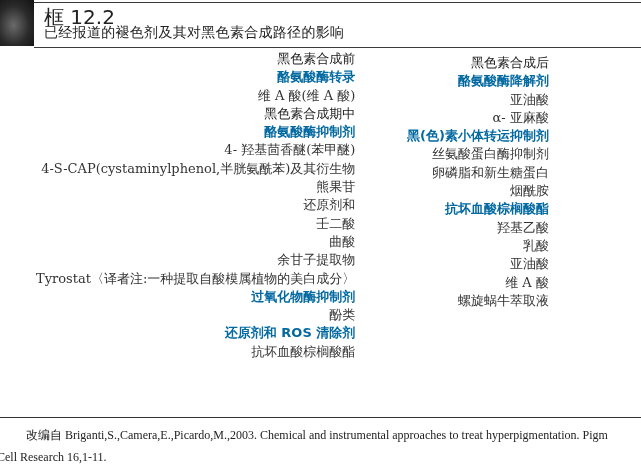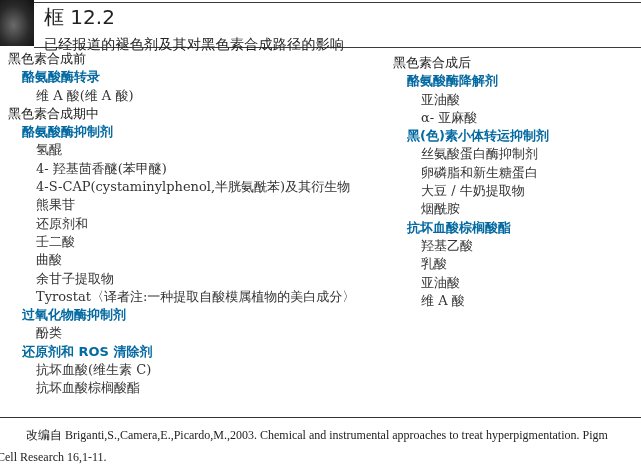--- a/index.html
+++ b/index.html
@@ -15,29 +15,30 @@
   .header-box {
     position:absolute; left:34px; top:2px; width:607px; height:44px;
     border-top:1.5px solid #3a3a3a; border-bottom:1.5px solid #3a3a3a;
     background:#fff;
   }
   .box-label {
     position:absolute; left:44px; top:4px; font-size:20px; color:#222;
     font-family: "DejaVu Sans", "Liberation Sans", sans-serif;
   }
   .box-title {
-    position:absolute; left:44px; top:36px; font-size:14px; color:#222;
+    position:absolute; left:44px; top:24px; font-size:14px; color:#222;
     font-family: "DejaVu Sans", "Liberation Sans", sans-serif; letter-spacing:0.3px;
   }
   .col { position:absolute; top:50px; }
   .col-left { left:8px; }
   .col-right { left:393px; top:54px; }
   .line {
     font-size:13px; line-height:18.3px; white-space:nowrap;
     font-family: "DejaVu Sans", "Liberation Sans", sans-serif;
+    text-align: right;
   }
   .lv0 { padding-left:0; color:#1a1a1a; }
   .lv1 { padding-left:14px; font-weight:bold; color:#0369a1; }
   .lv2 { padding-left:28px; color:#333; font-family: "DejaVu Serif","Liberation Serif", serif; }
   .col-right .line { line-height:18.3px; }
   .bottom-rule {
     position:absolute; left:0; top:417px; width:641px; height:0;
     border-top:1.5px solid #333;
   }
   .citation {
@@ -55,51 +56,49 @@
 <div class="header-box"></div>
 <div class="box-label">框 12.2</div>
 <div class="box-title">已经报道的褪色剂及其对黑色素合成路径的影响</div>
 
 <div class="col col-left">
   <div class="line lv0">黑色素合成前</div>
   <div class="line lv1">酪氨酸酶转录</div>
   <div class="line lv2">维 A 酸(维 A 酸)</div>
   <div class="line lv0">黑色素合成期中</div>
   <div class="line lv1">酪氨酸酶抑制剂</div>
-  <div class="line lv2">氢醌</div>
   <div class="line lv2">4- 羟基茴香醚(苯甲醚)</div>
   <div class="line lv2">4-S-CAP(cystaminylphenol,半胱氨酰苯)及其衍生物</div>
   <div class="line lv2">熊果苷</div>
   <div class="line lv2">还原剂和</div>
   <div class="line lv2">壬二酸</div>
   <div class="line lv2">曲酸</div>
   <div class="line lv2">余甘子提取物</div>
   <div class="line lv2">Tyrostat〈译者注:一种提取自酸模属植物的美白成分〉</div>
   <div class="line lv1">过氧化物酶抑制剂</div>
   <div class="line lv2">酚类</div>
   <div class="line lv1">还原剂和 ROS 清除剂</div>
-  <div class="line lv2">抗坏血酸(维生素 C)</div>
   <div class="line lv2">抗坏血酸棕榈酸酯</div>
 </div>
 
 <div class="col col-right">
   <div class="line lv0">黑色素合成后</div>
   <div class="line lv1">酪氨酸酶降解剂</div>
   <div class="line lv2">亚油酸</div>
   <div class="line lv2">α- 亚麻酸</div>
   <div class="line lv1">黑(色)素小体转运抑制剂</div>
   <div class="line lv2">丝氨酸蛋白酶抑制剂</div>
   <div class="line lv2">卵磷脂和新生糖蛋白</div>
-  <div class="line lv2">大豆 / 牛奶提取物</div>
   <div class="line lv2">烟酰胺</div>
   <div class="line lv1">抗坏血酸棕榈酸酯</div>
   <div class="line lv2">羟基乙酸</div>
   <div class="line lv2">乳酸</div>
   <div class="line lv2">亚油酸</div>
   <div class="line lv2">维 A 酸</div>
+  <div class="line lv2">螺旋蜗牛萃取液</div>
 </div>
 
 <div class="bottom-rule"></div>
 
 <div class="citation">
   <div class="c1">改编自 Briganti,S.,Camera,E.,Picardo,M.,2003. Chemical and instrumental approaches to treat hyperpigmentation. Pigm</div>
   <div class="c2">Cell Research 16,1-11.</div>
 </div>
 
 </body></html>

